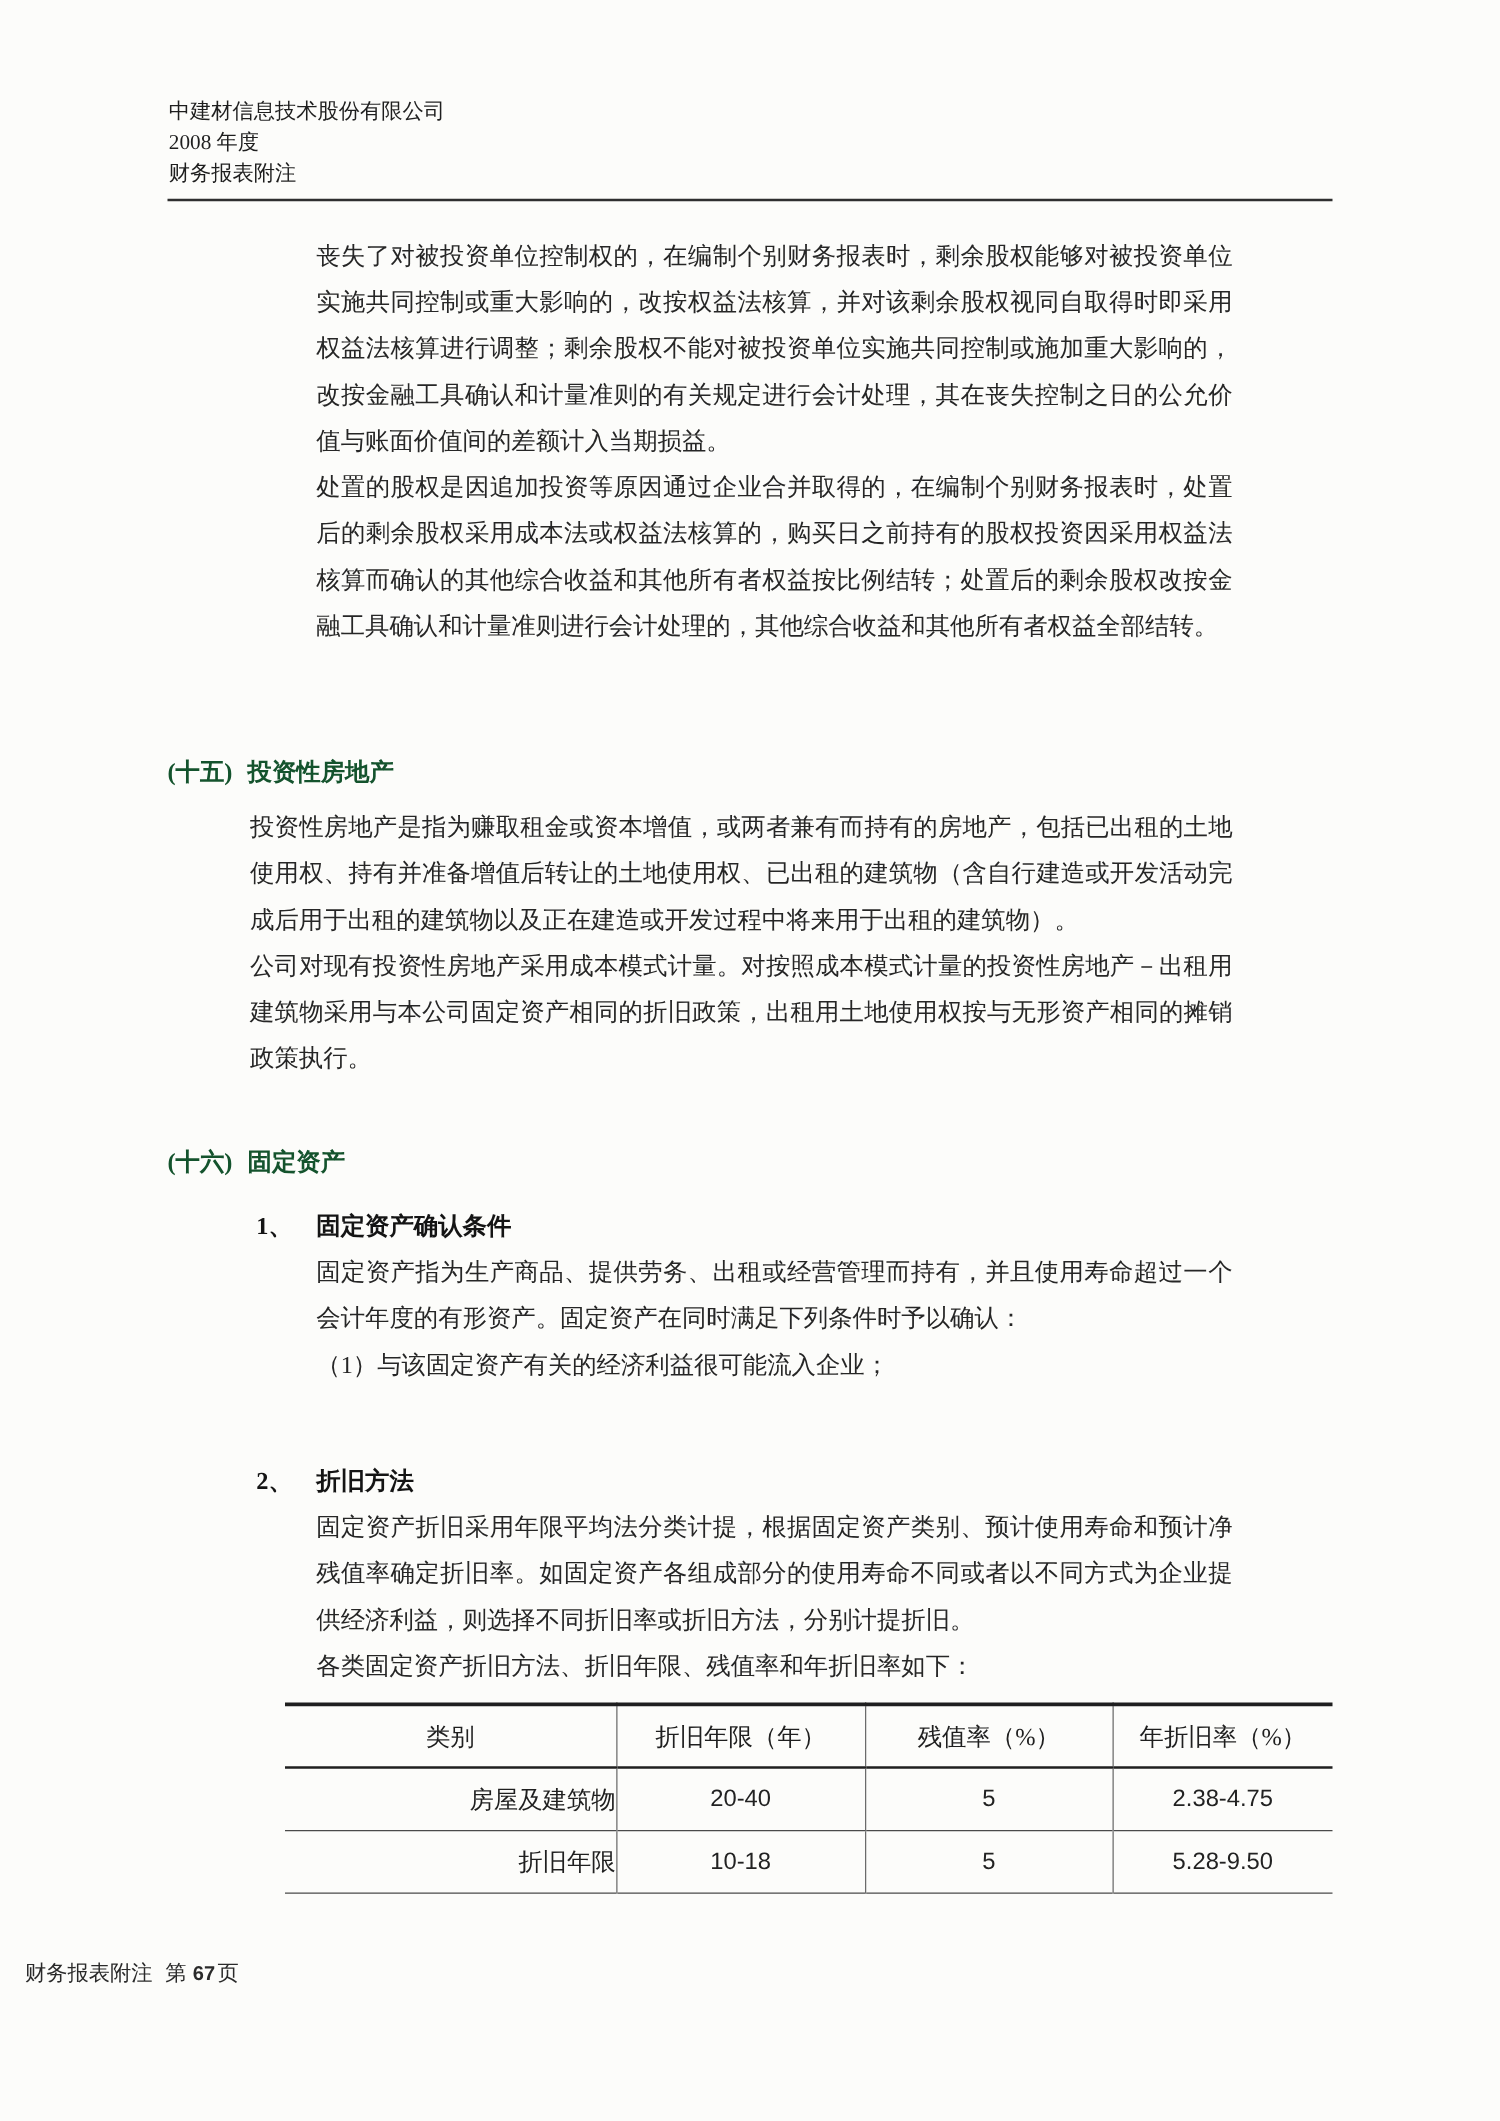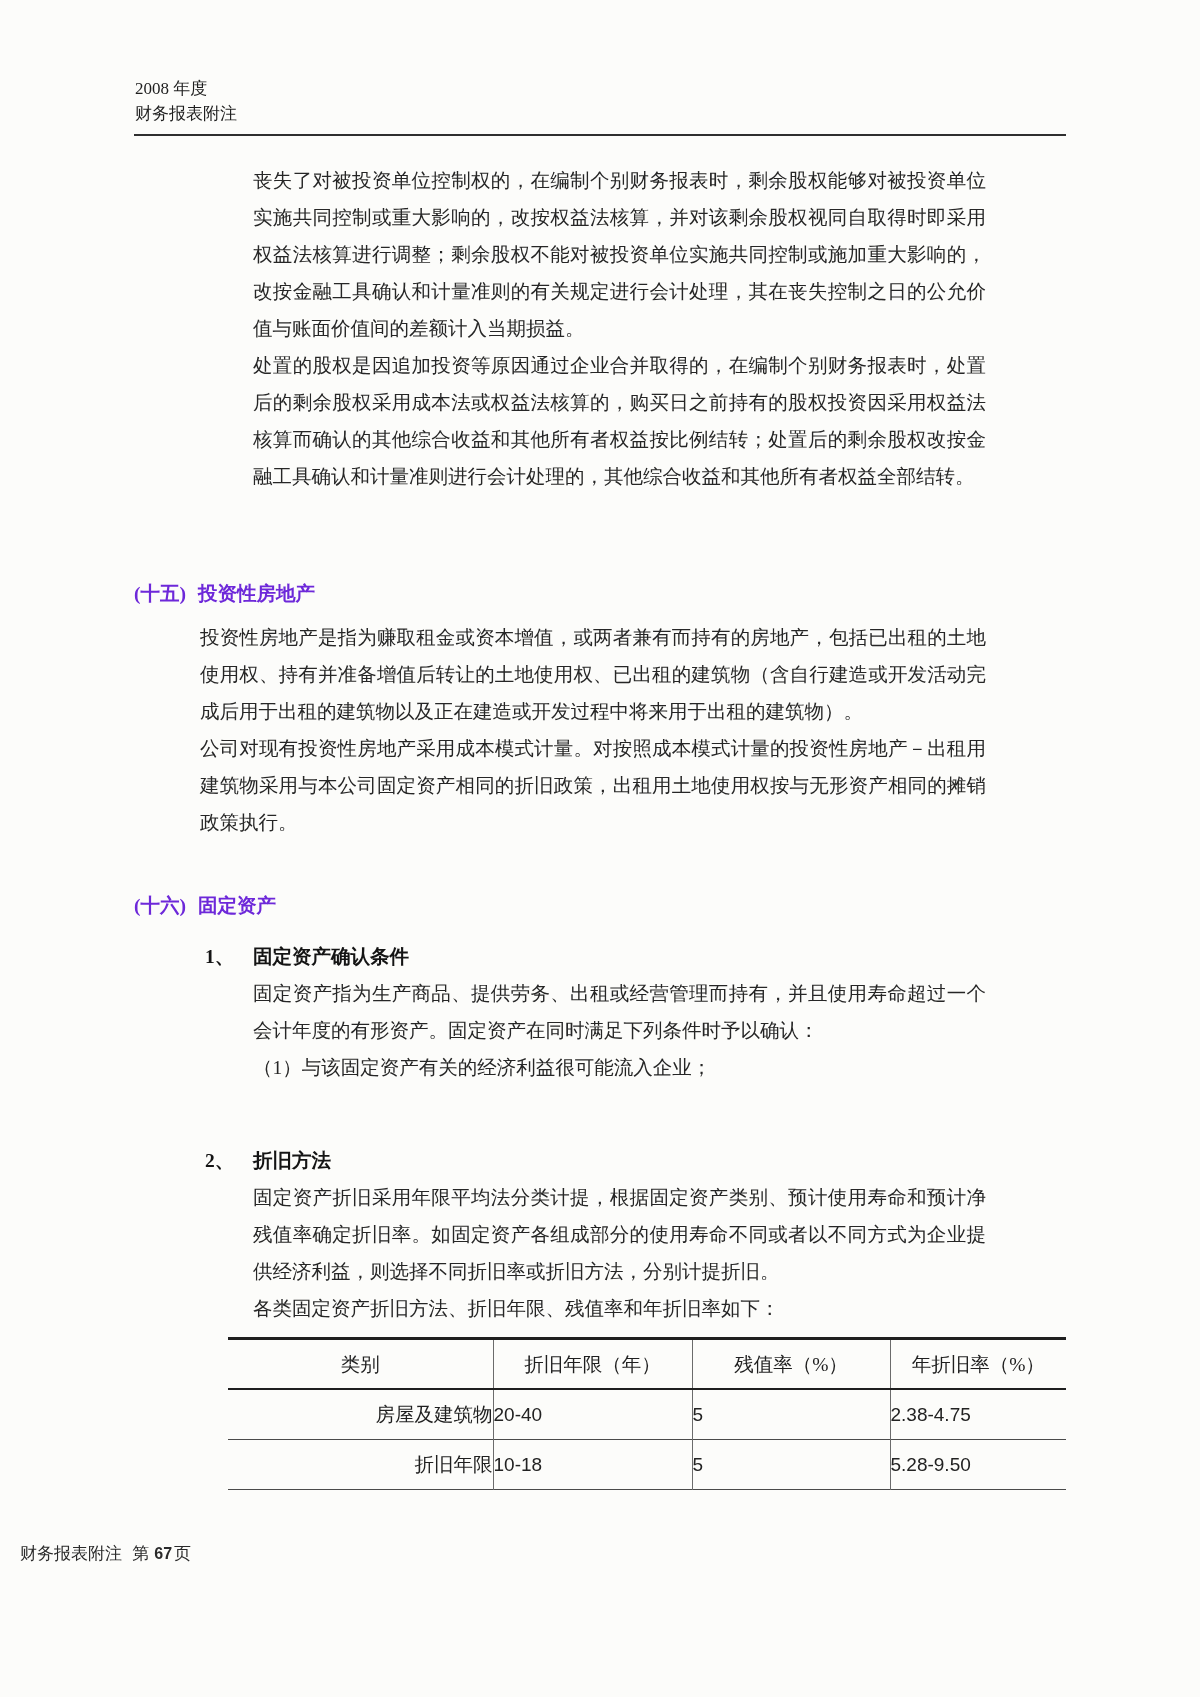--- a/index.html
+++ b/index.html
@@ -16,21 +16,21 @@
 
   
   .page-header { margin:76px 0 0 135px; font-size:17px; line-height:25px; color:#1e1e1e; }
   .header-rule { width:932px; margin:8px 0 0 134px; border:none; border-top:2.5px solid #2f2f2f; height:0; }
 
   
   .bodytext { font-size:19.5px; line-height:37px; }
   .bodytext p { margin:0; text-align:justify; }
   .intro { margin:26px 214px 0 253px; }
 
-  .sec-heading { display:flex; font-size:19.5px; font-weight:bold; line-height:37px; color:#6d28d9; }
+  .sec-heading { display:flex; font-size:19.5px; font-weight:bold; line-height:37px; color:#14532d; }
   .sec-heading .sec-num { margin-left:134px; width:64px; flex:0 0 auto; }
   .sec15-heading { margin-top:80px; }
   .sec16-heading { margin-top:46px; }
   .sec-body { margin:7px 214px 0 200px; }
 
   .sub-heading { display:flex; font-size:19.5px; font-weight:bold; line-height:37px; color:#141414; }
   .sub-heading .sub-num { margin-left:205px; width:48px; flex:0 0 auto; }
   .sub1-heading { margin-top:14px; }
   .sub2-heading { margin-top:56px; }
   .sub-body { margin:0 214px 0 253px; }
@@ -43,39 +43,40 @@
   }
   table.dep { border-top:3px solid #1f1f1f; border-bottom:1.5px solid #4a4a4a; }
   table.dep th {
     font-weight:normal; height:48px; text-align:center; vertical-align:middle;
     border-bottom:2.5px solid #1f1f1f; padding:0;
   }
   table.dep td { height:49px; vertical-align:middle; border-top:1.5px solid #4a4a4a; padding:0; }
   table.dep th + th, table.dep td + td { border-left:1px solid #6b6b6b; }
   table.dep .cat-cell { text-align:right; padding-left:18px; }
   table.dep .num-cell {
-    text-align:left;
+    text-align:center;
     font-family:"Liberation Sans","DejaVu Sans",sans-serif;
     font-size:19px; color:#222;
   }
 
   
   .page-footer { margin-top:52px; text-align:left; font-size:17px; color:#2a2a2a;padding-left:17px; }
   .page-footer .seg { margin:0 3px; }
   .page-footer .page-num {
     font-family:"Liberation Sans","DejaVu Sans",sans-serif;
     font-weight:bold; font-size:16px; margin:0 2px;
   }
 </style>
 </head>
 <body>
 
 <div class="page">
 
   <div class="page-header">
+    <div>中建材信息技术股份有限公司</div>
     <div>2008 年度</div>
     <div>财务报表附注</div>
   </div>
   <hr class="header-rule">
 
   <div class="intro bodytext">
     <p>丧失了对被投资单位控制权的，在编制个别财务报表时，剩余股权能够对被投资单位实施共同控制或重大影响的，改按权益法核算，并对该剩余股权视同自取得时即采用权益法核算进行调整；剩余股权不能对被投资单位实施共同控制或施加重大影响的，改按金融工具确认和计量准则的有关规定进行会计处理，其在丧失控制之日的公允价值与账面价值间的差额计入当期损益。</p>
     <p>处置的股权是因追加投资等原因通过企业合并取得的，在编制个别财务报表时，处置后的剩余股权采用成本法或权益法核算的，购买日之前持有的股权投资因采用权益法核算而确认的其他综合收益和其他所有者权益按比例结转；处置后的剩余股权改按金融工具确认和计量准则进行会计处理的，其他综合收益和其他所有者权益全部结转。</p>
   </div>
 

